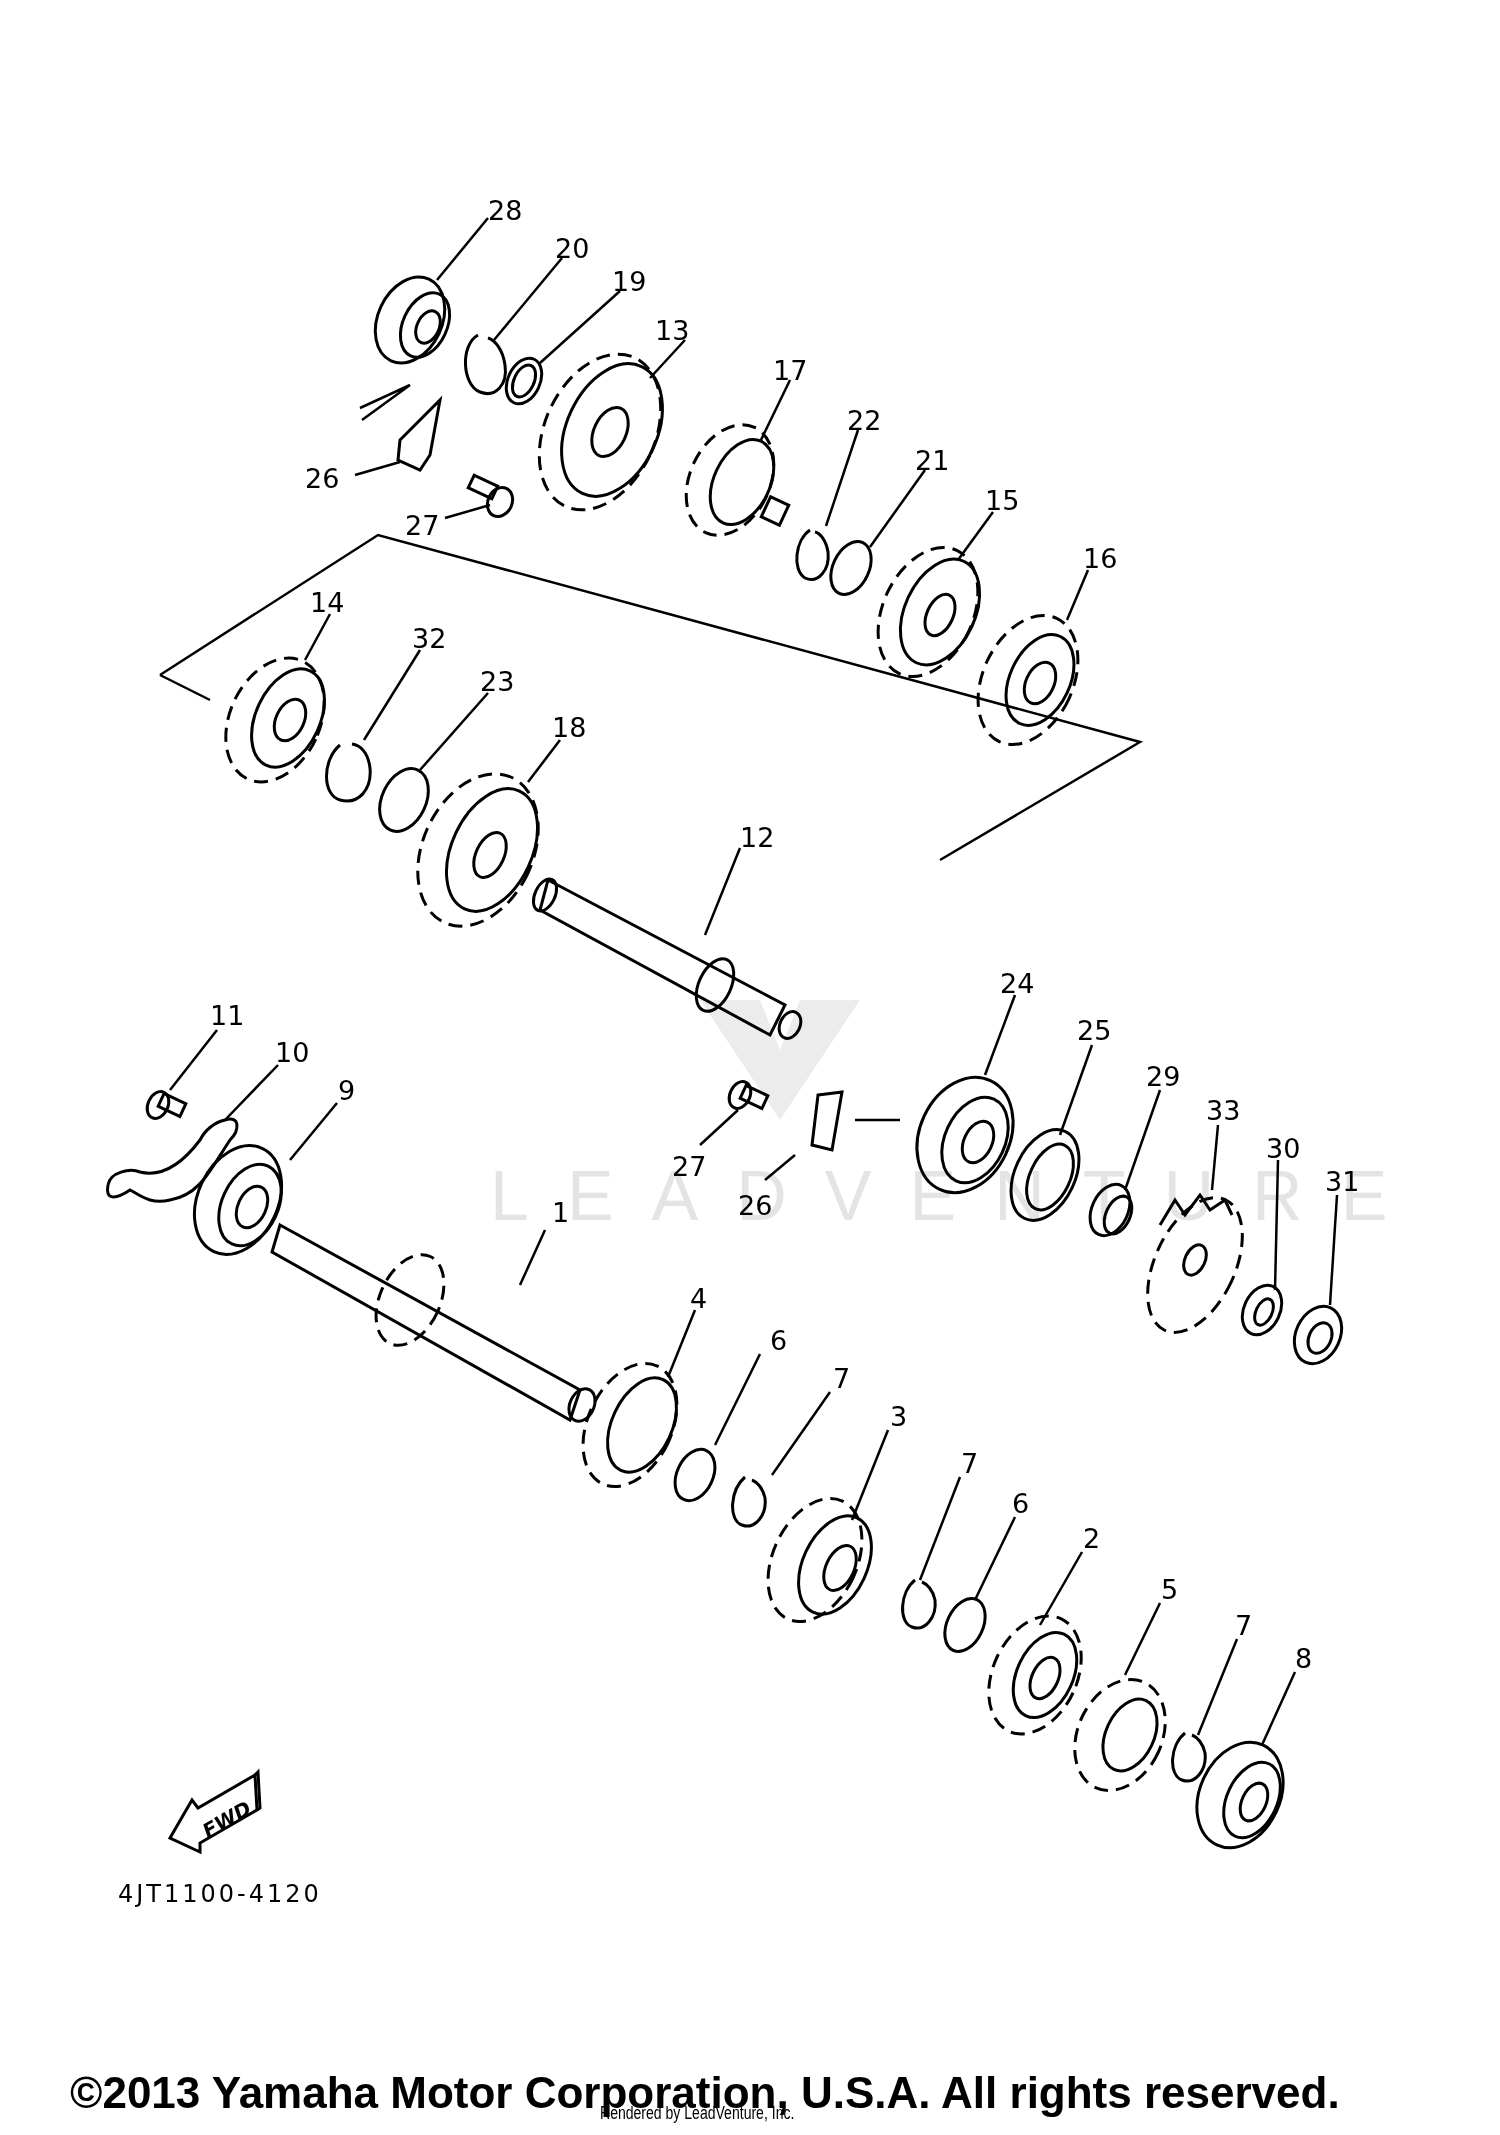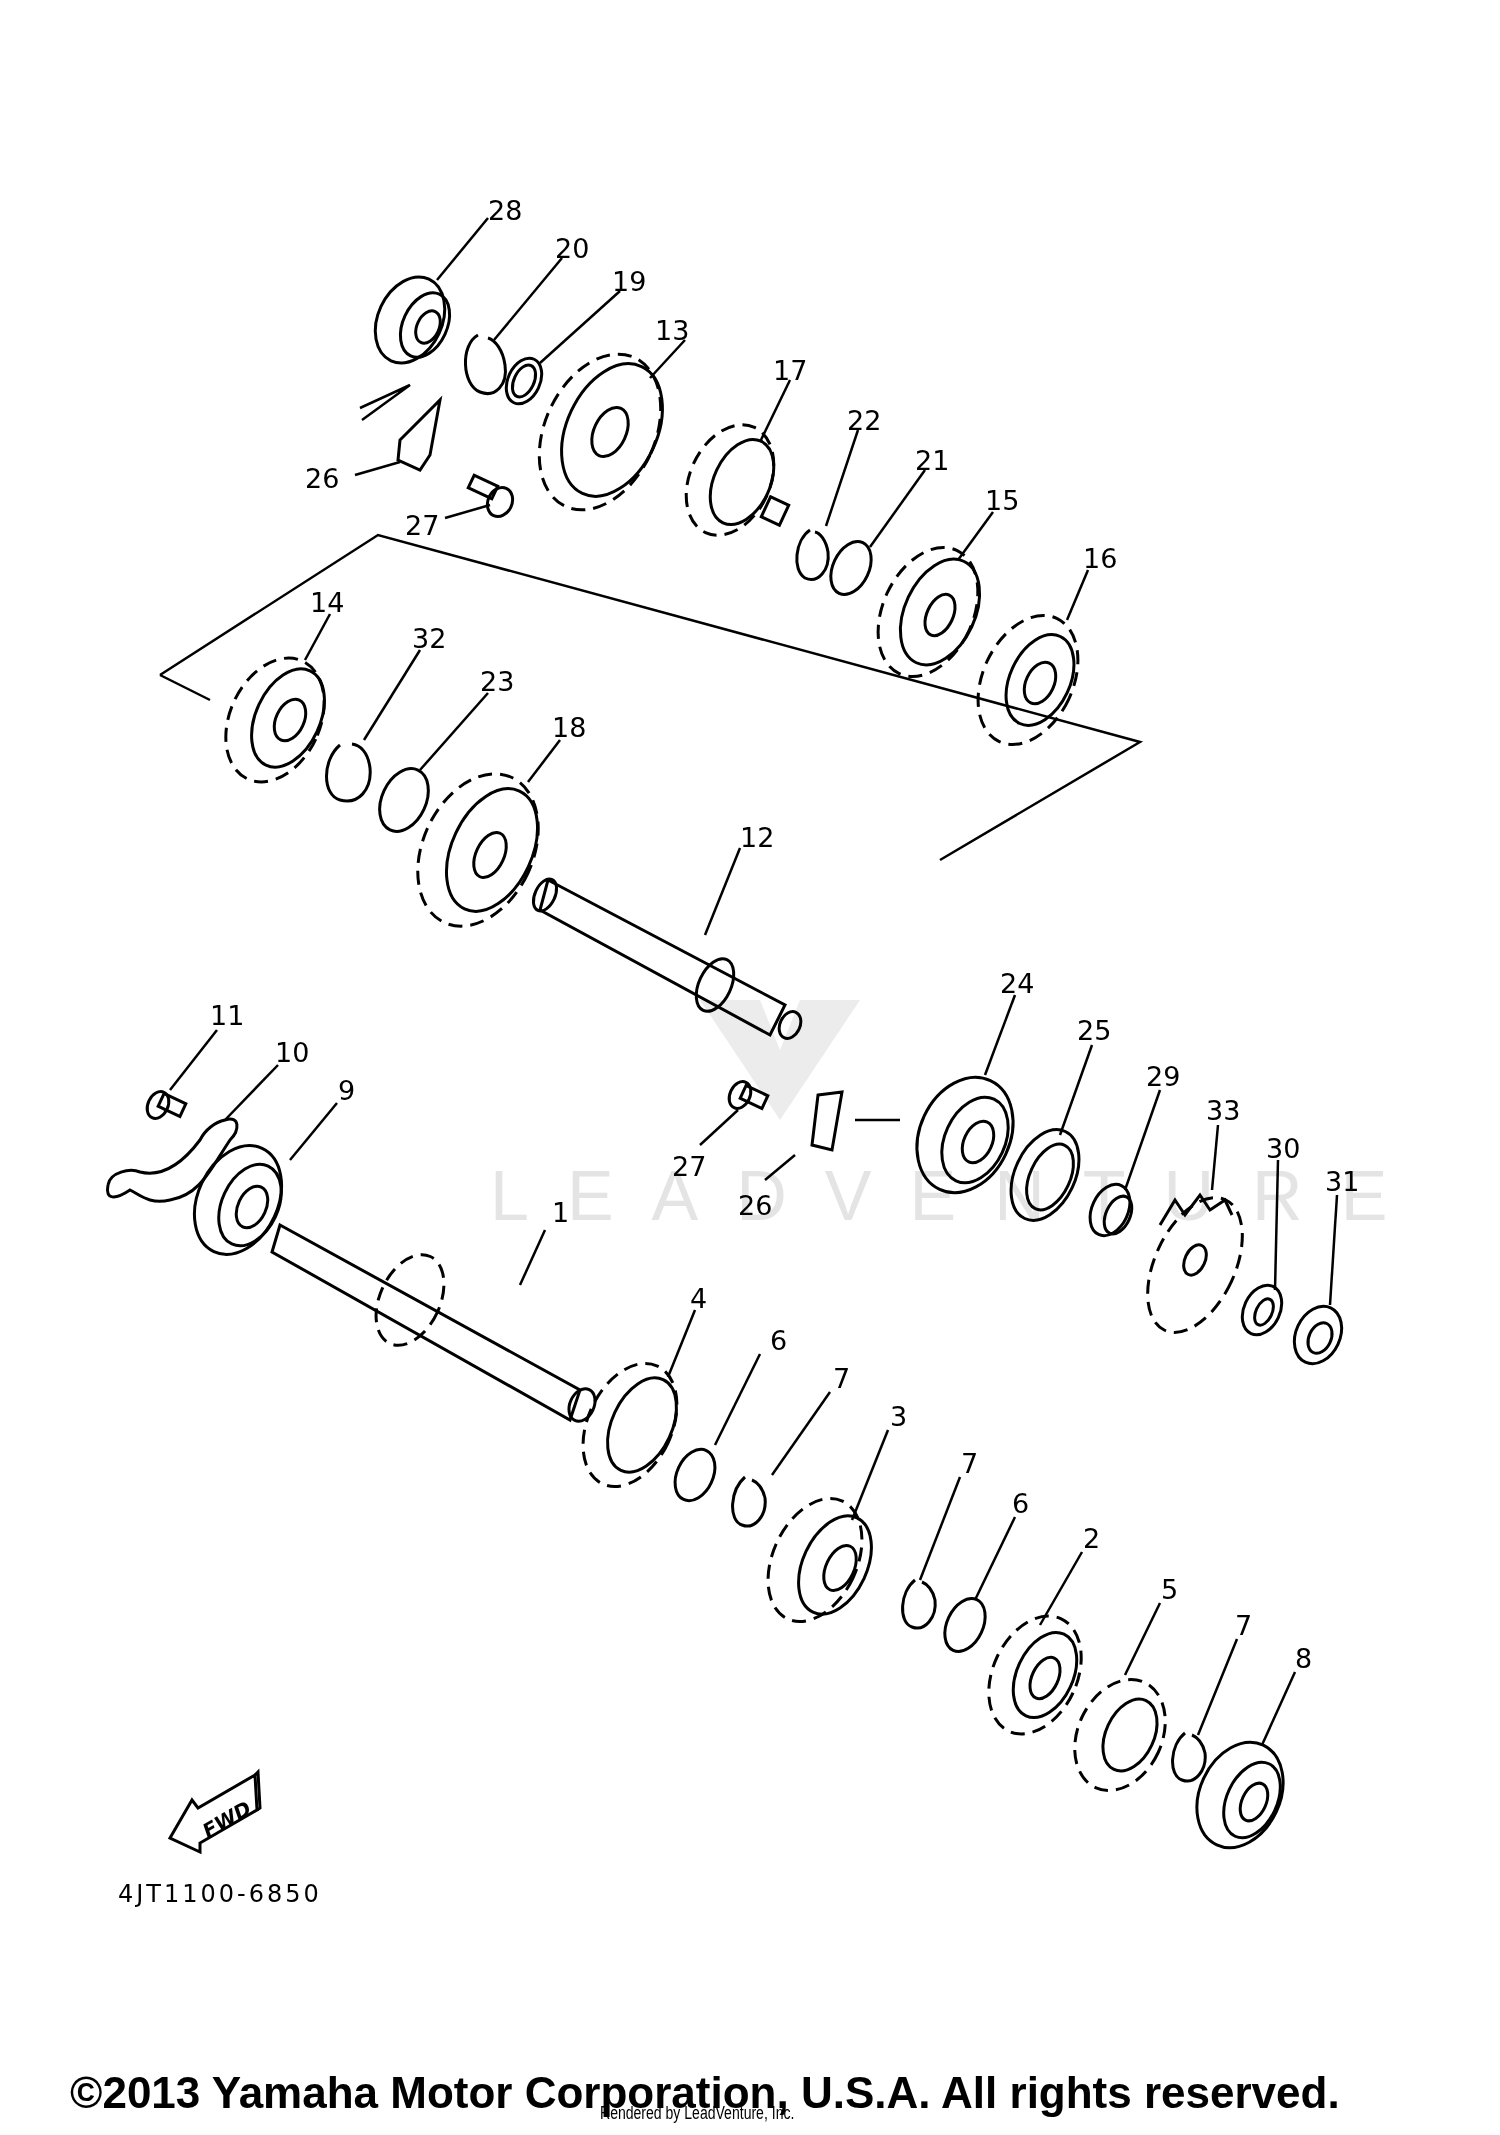--- a/index.html
+++ b/index.html
@@ -269,15 +269,15 @@
     <text class="lbl" x="1295" y="1668">8</text>
   </g>
 
   <g>
     <path d="M170 1838 L192 1800 L198 1808 L255 1775 L257 1810 L200 1843 L200 1852 Z" fill="#fff" stroke="#000" stroke-width="3"></path>
     <path d="M255 1775 L258 1772 L260 1808 L257 1810" fill="none" stroke="#000" stroke-width="3"></path>
     <text x="200" y="1830" font-family="DejaVu Sans, sans-serif" font-style="italic" font-weight="bold" font-size="20" transform="rotate(-30 220 1820)">FWD</text>
   </g>
 </svg>
 
-<div class="code">4JT1100-6850</div>
+<div class="code">4JT1100-4120</div>
 <div class="copyright">©2013 Yamaha Motor Corporation, U.S.A. All rights reserved.</div>
 <div class="rendered">Rendered by LeadVenture, Inc.</div>
 
 </body></html>

